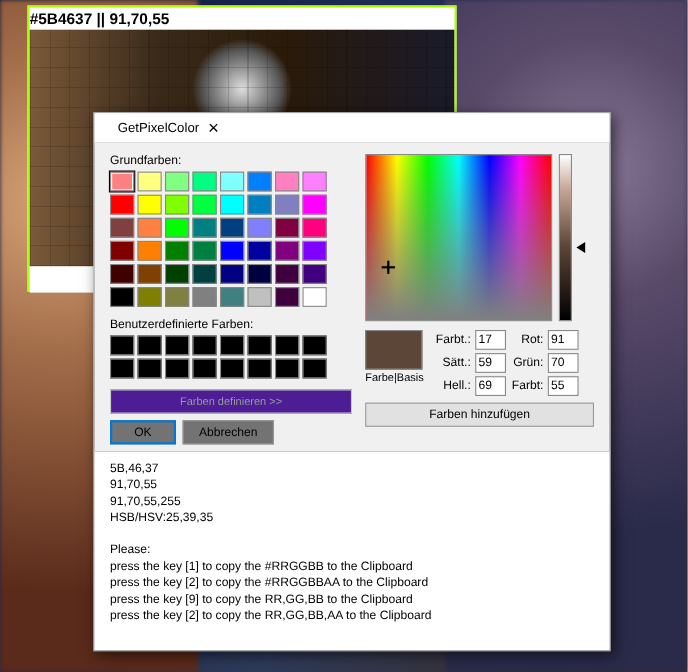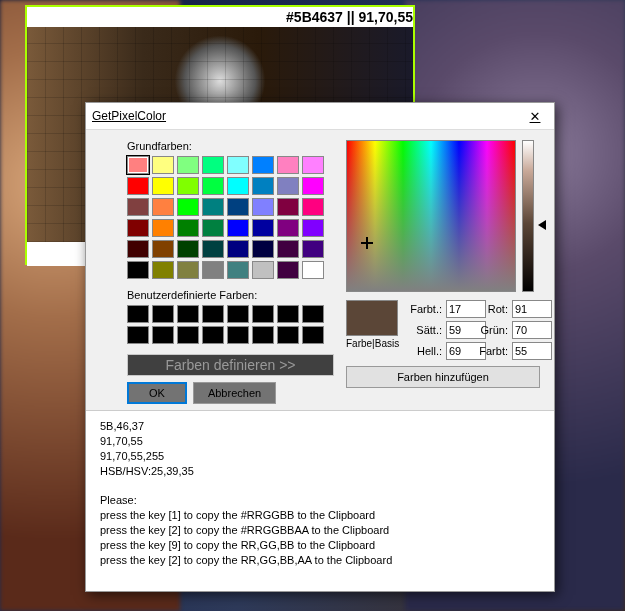--- a/index.html
+++ b/index.html
@@ -13,21 +13,21 @@
   
   .bg-left, .bg-right { position: absolute; top:0; bottom:0; filter: blur(2px); }
   .bg-left { left:0; width:180px; background: radial-gradient(circle at 30% 30%, #d8a67a 0%, #a36e4a 30%, #5a2a1a 80%); }
   .bg-right { right:0; width:220px; background: radial-gradient(circle at 60% 25%, #8a7a9a 0%, #5a4a6a 25%, #2a2a4a 70%); }
 
   
   .magnifier {
     position:absolute; left:25px; top:5px; width:390px; height:260px;
     border: 2px solid #aaff00; background:#fff;
   }
-  .mag-title { background:#fff; color:#000; font-weight:bold; text-align:right; font-size:14px; padding:2px 0; }
+  .mag-title { background:#fff; color:#000; font-weight:bold; text-align:left; font-size:14px; padding:2px 0; }
   .mag-body {
     height:215px;
     background:
       radial-gradient(circle at 50% 25%, #ddd 0%, #555 14%, transparent 18%),
       linear-gradient(90deg, #7a5a3a, #3a2a1a 30%, #2a1a0a 60%, #1a1a2a);
     image-rendering: pixelated; filter: blur(0.3px);
     background-size: 100% 100%;
     position:relative;
   }
   .mag-body::before {
@@ -38,41 +38,41 @@
   }
   .mag-foot { height:24px; background:#fff; }
 
   
   .dialog {
     position:absolute; left:85px; top:102px; width:470px;
     background:#f0f0f0; border:1px solid #999;
     box-shadow: 3px 3px 12px rgba(0,0,0,.6);
   }
   .titlebar {
-    display:flex; justify-content:space-between; align-items:center;
-    background:#fff; padding:3px 6px; border-bottom:1px solid #ddd;text-decoration:underline;
+    display:flex; justify-content:flex-start; align-items:center;
+    background:#fff; padding:3px 21px; border-bottom:1px solid #ddd;
   }
   .titlebar .t { font-size:12px; }
   .close { width:26px; height:20px; display:flex;align-items:center;justify-content:center; font-size:13px; }
 
   .content { padding:10px 14px 6px; display:flex; gap:12px; }
-  .left { width:220px;margin-left:27px; }
+  .left { width:220px; }
   .right { flex:1; }
 
   .label { font-size:11px; margin-bottom:4px; display:block; }
 
   .swatches { display:grid; grid-template-columns: repeat(8, 22px); gap:3px; }
   .sw { width:22px; height:18px; border:1px solid #888; }
   .sw.selected { outline:1px solid #000; box-shadow: inset 0 0 0 1px #fff; }
   .custom-label { margin-top:10px; }
   .custom-swatches { display:grid; grid-template-columns: repeat(8, 22px); gap:3px; }
 
   .define-btn {
-    margin-top:10px; width:100%; height:22px; background:#404040;
-    border:1px solid #c8c8c8; color:#999; font-size:14px;
+    margin-top:10px; width:100%; height:22px; background:#4c1d95;
+    border:1px solid #c8c8c8; color:#999; font-size:10px;
   }
   .btn-row { margin-top:6px; display:flex; gap:6px; }
   .btn {
     height:22px; padding:0 14px; background:#737373; border:1px solid #999;
     font-size:11px; cursor:pointer;
   }
   .btn.primary { border:2px solid #0078d7; padding:0 20px; }
 
   .gradient-area { display:flex; gap:6px; }
   .spectrum {
@@ -97,21 +97,21 @@
     position:absolute; right:-8px; top:80px;
     border-top:5px solid transparent; border-bottom:5px solid transparent; border-right:8px solid #000;
   }
 
   .preview-row { display:flex; margin-top:8px; gap:8px; }
   .preview-box { width:52px; }
   .preview { width:52px; height:36px; background:#5b4637; border:1px solid #888; }
   .preview-lbl { font-size:10px; text-align:center; margin-top:2px; }
 
   .vals { display:grid; grid-template-columns: 36px 28px 30px 28px; gap:3px 4px; align-items:center; font-size:11px; }
-  .vals input { width:40px; height:18px; font-size:11px; border:1px solid #888; text-align:left; padding:0 2px; }
+  .vals input { width:28px; height:18px; font-size:11px; border:1px solid #888; text-align:left; padding:0 2px; }
   .vals span { text-align:right; }
 
   .add-btn { margin-top:6px; width:100%; height:22px; background:#e1e1e1; border:1px solid #999; font-size:11px; }
 
   .info-panel {
     background:#fff; border-top:1px solid #ccc;
     padding:8px 14px 24px; font-size:11px; line-height:1.35;
   }
   .info-panel p { white-space:pre; }
 </style>

